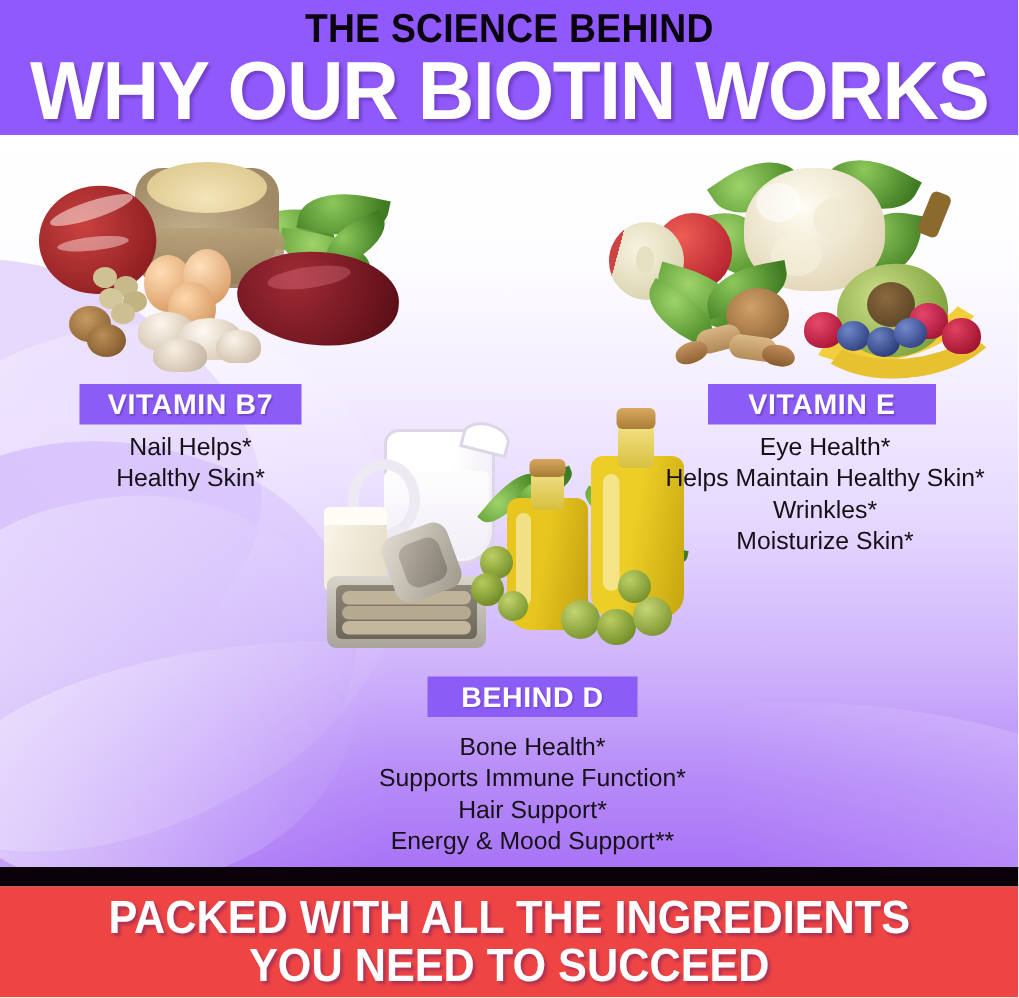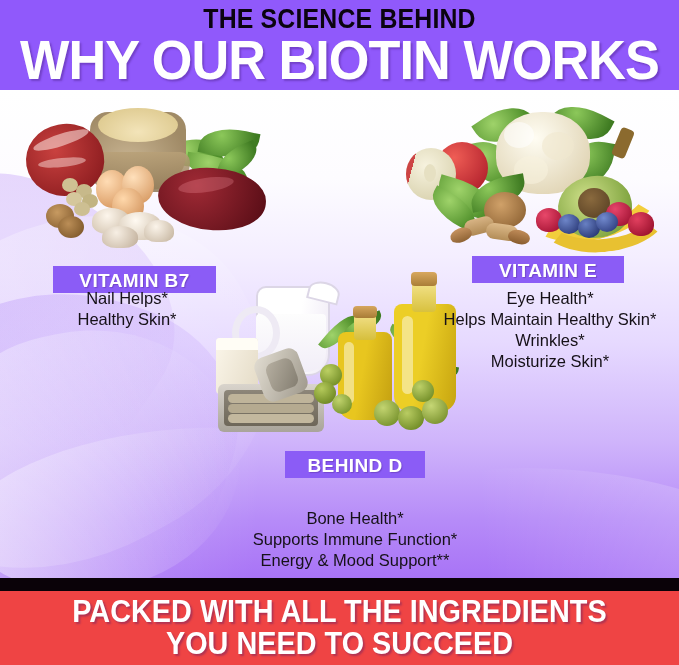--- a/index.html
+++ b/index.html
@@ -96,33 +96,33 @@
   .footer-line.l2{position:absolute;left:0;top:36px;}
 
   
   .badge{
     position:absolute;background:#8b5cf6;
     color:#ffffff;font-weight:700;font-size:19px;line-height:25px;
     text-align:center;letter-spacing:.4px;
     text-shadow:1px 1px 1px rgba(60,20,110,.30);
     box-sizing:border-box;padding:2px 0 0 0;
   }
-  .badge-b7{left:53px;top:266px;width:163px;height:27px;}
+  .badge-b7{left:53px;top:256px;width:148px;height:27px;}
   .badge-e {left:472px;top:256px;width:152px;height:27px;}
   .badge-d {left:285px;top:451px;width:140px;height:27px;}
 
   
   .benefits{
     position:absolute;color:#161118;
     font-size:16.5px;line-height:21px;text-align:center;
   }
   .benefits div{white-space:nowrap;}
   .ben-b7{left:17px;top:288px;width:220px;}
   .ben-e {left:434px;top:288px;width:232px;}
-  .ben-d {left:215px;top:508px;width:280px;text-align:center;}
+  .ben-d {left:215px;top:488px;width:280px;text-align:center;}
 
   
   .photo{position:absolute;}
   .photo .item{position:absolute;}
   .blob{border-radius:50% 50% 48% 52%;}
 
   
   .photo-b7{left:18px;top:100px;width:268px;height:152px;}
   
   .photo-e{left:392px;top:100px;width:272px;height:152px;}
@@ -361,20 +361,21 @@
     <div>Eye Health*</div>
     <div>Helps Maintain Healthy Skin*</div>
     <div>Wrinkles*</div>
     <div>Moisturize Skin*</div>
   </div>
 
   <div class="badge badge-d">BEHIND D</div>
   <div class="benefits ben-d">
     <div>Bone Health*</div>
     <div>Supports Immune Function*</div>
+    <div>Hair Support*</div>
     <div>Energy &amp; Mood Support**</div>
   </div>
 
   <div class="footer-rule"></div>
   <div class="footer-band">
     <div class="footer-line l1">PACKED WITH ALL THE INGREDIENTS</div>
     <div class="footer-line l2">YOU NEED TO SUCCEED</div>
   </div>
 
 </div>

